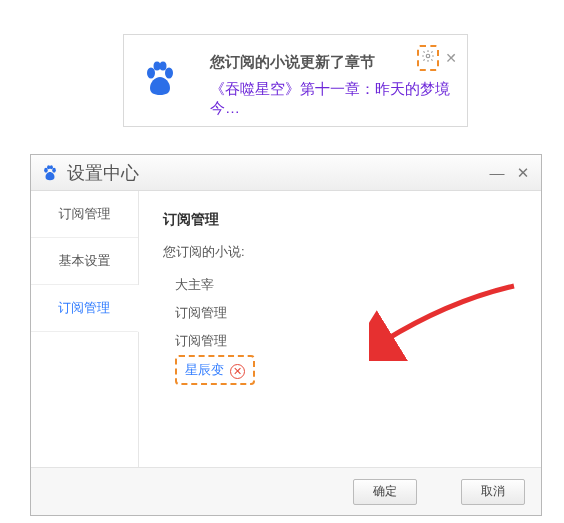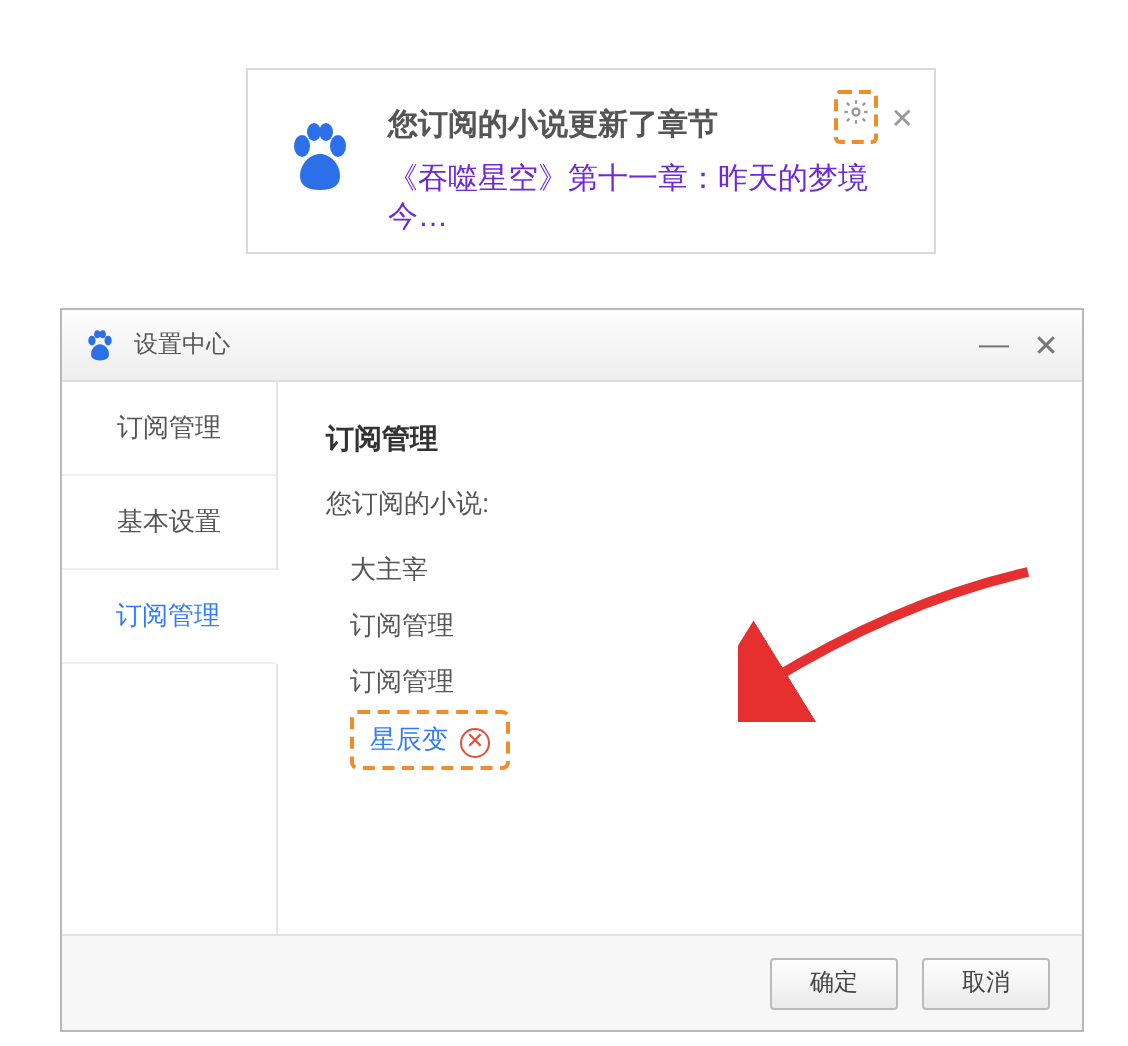--- a/index.html
+++ b/index.html
@@ -9,21 +9,21 @@
     .notif {
       position: absolute;
       top: 34px;
       left: 123px;
       width: 345px;
       height: 93px;
       border: 1px solid #d9d9d9;
       background: #fff;
       padding: 18px 16px;
       display: flex;
-      gap: 14px;
+      gap: 30px;
     }
     .notif-logo { width: 40px; height: 40px; margin-top: 6px; }
     .notif-body { flex: 1; }
     .notif-title { font-size: 15px; color: #555; margin-bottom: 8px; font-weight: bold;}
     .notif-subtitle { font-size: 15px; color: #6d28d9; }
     .notif-controls { position: absolute; top: 10px; right: 10px; display: flex; gap: 6px; align-items: center; }
     .notif-gear-wrap { border: 2px dashed #f08c2a; padding: 2px; border-radius: 3px; }
     .notif-gear { color: #999; }
     .notif-close { color: #999; font-size: 14px; cursor: pointer; }
     
@@ -41,21 +41,21 @@
     }
     .titlebar {
       height: 36px;
       background: linear-gradient(#fdfdfd, #eee);
       border-bottom: 1px solid #ddd;
       display: flex;
       align-items: center;
       padding: 0 10px;
     }
     .titlebar-logo { width: 18px; height: 18px; margin-right: 8px; }
-    .titlebar-title { font-size: 12px; color: #555; flex: 1; }
+    .titlebar-title { font-size: 18px; color: #555; flex: 1; }
     .titlebar-btns { display: flex; gap: 10px; }
     .titlebar-btn { font-size: 15px; color: #777; cursor: pointer; width: 16px; text-align: center; }
     
     .dialog-body { flex: 1; display: flex; background: #fff; }
     .sidebar { width: 108px; border-right: 1px solid #e6e6e6; }
     .sidebar-item {
       padding: 14px 0;
       text-align: center;
       font-size: 13px;
       color: #555;
@@ -98,20 +98,21 @@
     }
     .btn {
       min-width: 64px;
       height: 26px;
       border: 1px solid #bbb;
       background: linear-gradient(#fefefe, #eaeaea);
       font-size: 12px;
       color: #444;
       cursor: pointer;
       border-radius: 2px;
+      margin-left: 32px;
     }
   </style>
 </head>
 <body>
 
 <div class="notif">
   <svg class="notif-logo" viewBox="0 0 40 40">
     <g fill="#2c6fe8">
       <ellipse cx="11" cy="14" rx="4" ry="5.5"></ellipse>
       <ellipse cx="29" cy="14" rx="4" ry="5.5"></ellipse>

